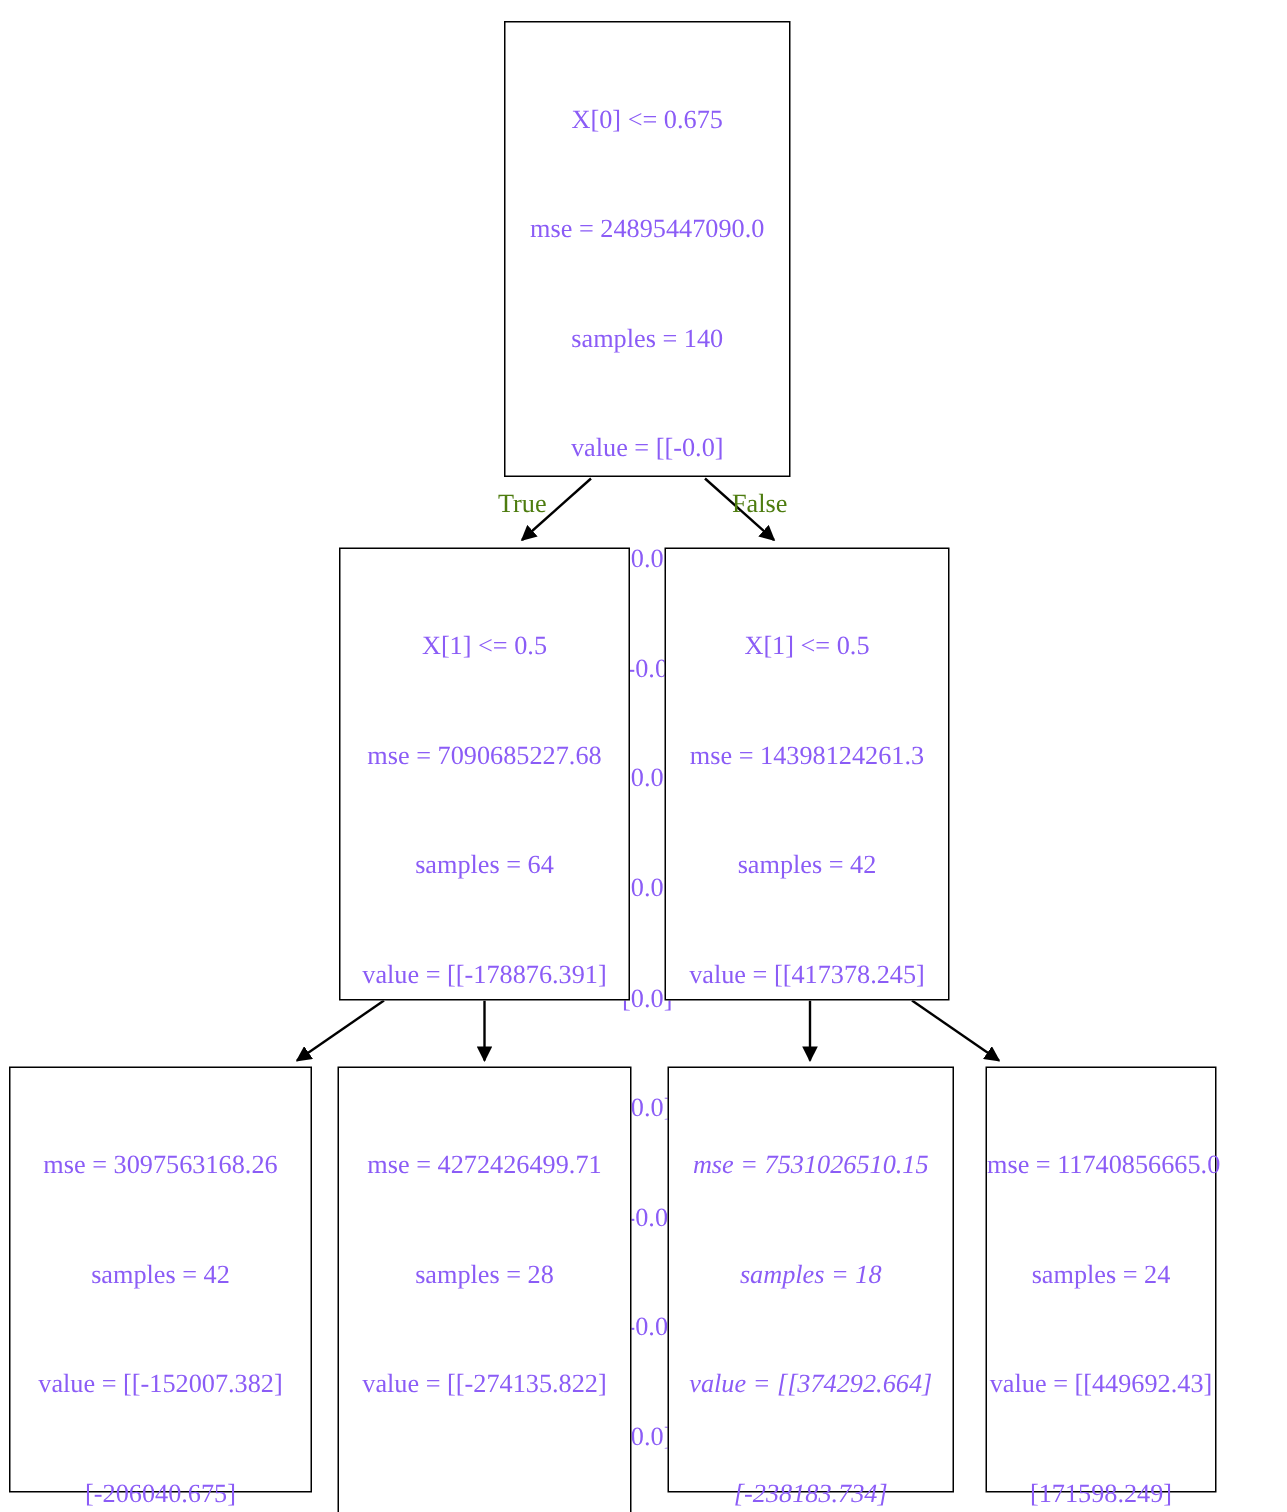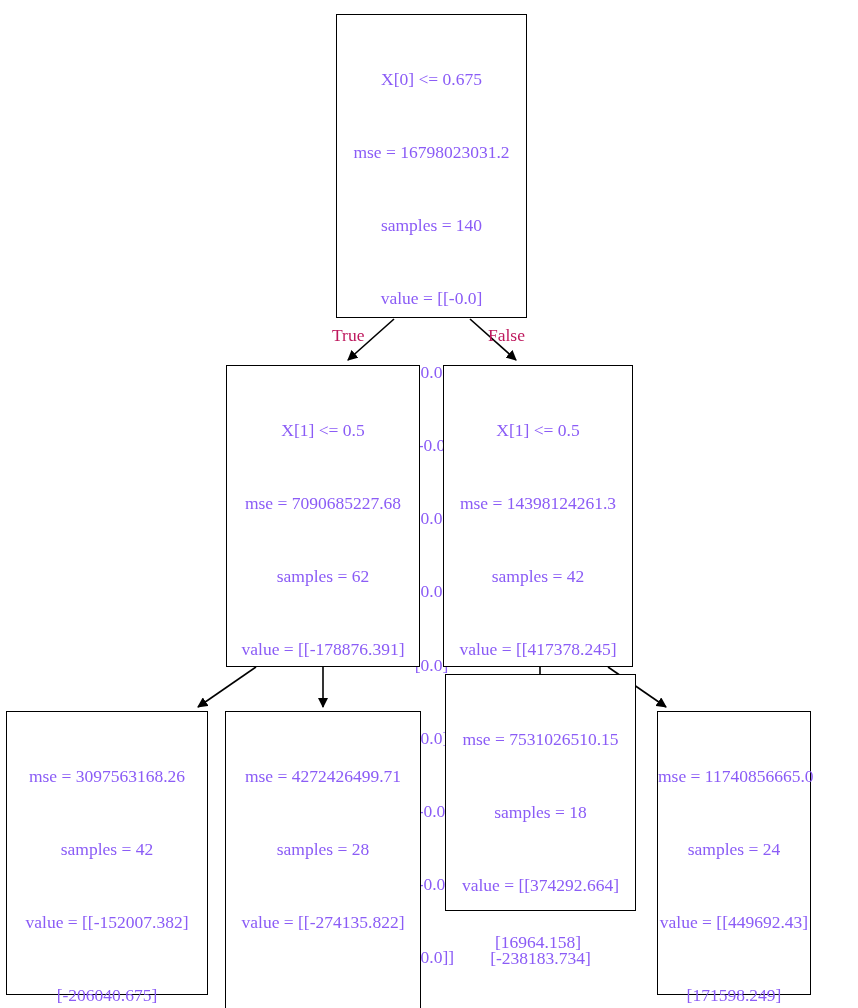--- a/index.html
+++ b/index.html
@@ -37,21 +37,21 @@
     padding-top: 3px;
     z-index: 2;
   }
   .node .ln {
     display: block;
     white-space: pre;
   }
   .edge-label {
     position: absolute;
     font-size: 17.5px;
-    color: #be185d;
+    color: #4d7c0f;
     line-height: 1;
     z-index: 3;
     background: transparent;
   }
 </style>
 </head>
 <body>
 
 <div id="canvas">
 
@@ -70,41 +70,41 @@
 
     <line x1="323" y1="667" x2="323" y2="707" stroke="#000000" stroke-width="1.6" marker-end="url(#arrow)"></line>
 
     <line x1="540" y1="667" x2="540" y2="707" stroke="#000000" stroke-width="1.6" marker-end="url(#arrow)"></line>
 
     <line x1="608" y1="667" x2="666" y2="707" stroke="#000000" stroke-width="1.6" marker-end="url(#arrow)"></line>
   </svg>
 
   <div class="node" id="node-root" style="left:336px; top:14px; width:191px; height:304px;">
     <span class="ln">X[0] &lt;= 0.675</span>
-    <span class="ln">mse = 16798023031.2</span>
+    <span class="ln">mse = 24895447090.0</span>
     <span class="ln">samples = 140</span>
     <span class="ln">value = [[-0.0]</span>
     <span class="ln">[0.0]</span>
     <span class="ln">[-0.0]</span>
     <span class="ln">[0.0]</span>
     <span class="ln">[0.0]</span>
     <span class="ln">[0.0]</span>
     <span class="ln">[0.0]</span>
     <span class="ln">[-0.0]</span>
     <span class="ln">[-0.0]</span>
     <span class="ln">[-0.0]]</span>
   </div>
 
   <div class="edge-label" style="left:332px; top:327px;">True</div>
   <div class="edge-label" style="left:488px; top:327px;">False</div>
 
   <div class="node" id="node-left" style="left:226px; top:365px; width:194px; height:302px;">
     <span class="ln">X[1] &lt;= 0.5</span>
     <span class="ln">mse = 7090685227.68</span>
-    <span class="ln">samples = 62</span>
+    <span class="ln">samples = 64</span>
     <span class="ln">value = [[-178876.391]</span>
     <span class="ln">[1723.972]</span>
     <span class="ln">[-6220.336]</span>
     <span class="ln">[8656.469]</span>
     <span class="ln">[-7270.353]</span>
     <span class="ln">[-5390.505]</span>
     
     
     
     
@@ -148,21 +148,21 @@
     
     
     
     
     
     
     
     
   </div>
 
-  <div class="node" id="node-leaf3" style="left:445px; top:674px; width:191px; height:237px;">
+  <div class="node" id="node-leaf3" style="left:445px; top:711px; width:191px; height:284px;font-style:italic;">
     <span class="ln">mse = 7531026510.15</span>
     <span class="ln">samples = 18</span>
     <span class="ln">value = [[374292.664]</span>
     <span class="ln">[-238183.734]</span>
     
     
     
     
     
     

